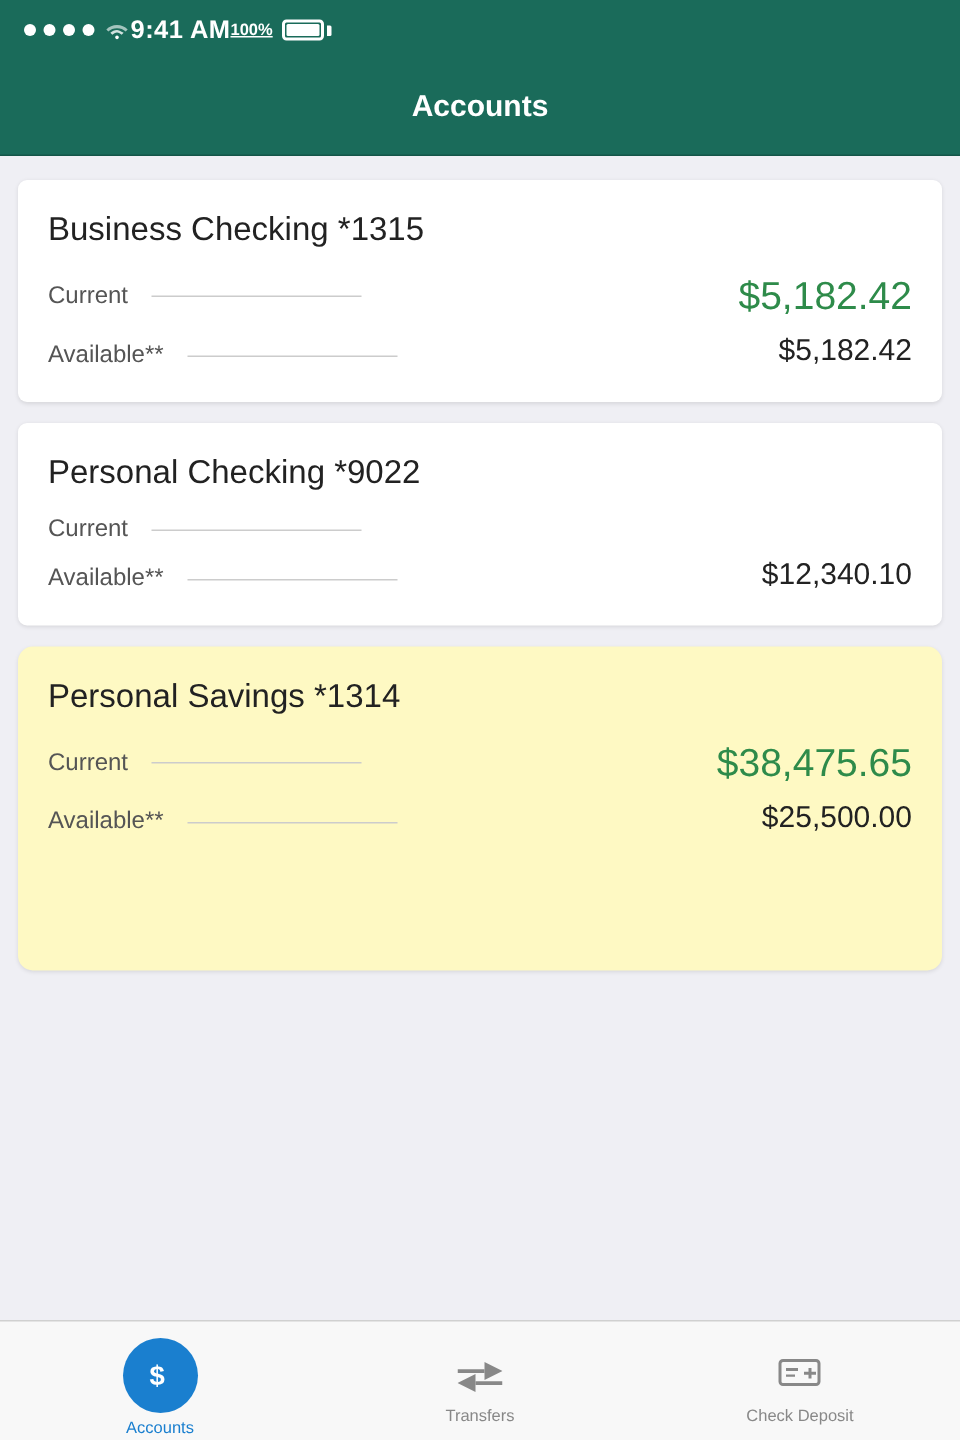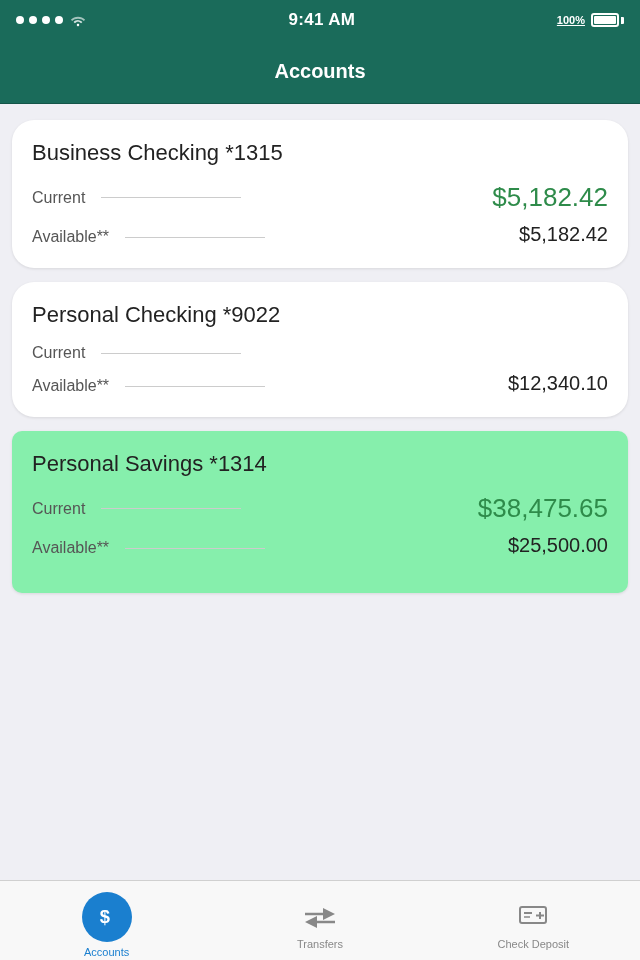--- a/index.html
+++ b/index.html
@@ -14,21 +14,20 @@
       position: relative;
     }
 
     
     .status-bar {
       width: 100%;
       height: 40px;
       background: #1a6b5a;
       display: flex;
       align-items: center;
-      justify-content: space-between;
       padding: 0 16px;
       color: white;
     }
     .status-left {
       display: flex;
       align-items: center;
       gap: 6px;
     }
     .status-dots {
       display: flex;
@@ -106,21 +105,21 @@
       flex: 1;
       overflow-y: auto;
       padding: 16px 12px;
       height: calc(960px - 40px - 64px - 80px);
       background: #efeff4;
     }
 
     
     .account-card {
       background: white;
-      border-radius: 22px;
+      border-radius: 6px;
       margin-bottom: 14px;
       padding: 20px 20px 22px 20px;
       box-shadow: 0 1px 3px rgba(0,0,0,0.1);
     }
     .account-name {
       font-size: 22px;
       font-weight: 400;
       color: #222;
       margin-bottom: 16px;
     }
@@ -154,26 +153,26 @@
       color: #222;
     }
     .available-row {
       display: flex;
       align-items: flex-end;
       justify-content: space-between;
     }
 
     
     .account-card-partial {
-      background: #86efac;
+      background: #fef9c3;
       border-radius: 10px;
       padding: 20px 20px 22px 20px;
       box-shadow: 0 1px 3px rgba(0,0,0,0.1);
       overflow: hidden;
-      height: 162px;
+      height: 216px;
     }
 
     
     .tab-bar {
       position: absolute;
       bottom: 0;
       left: 0;
       width: 100%;
       height: 80px;
       background: #f8f8f8;

